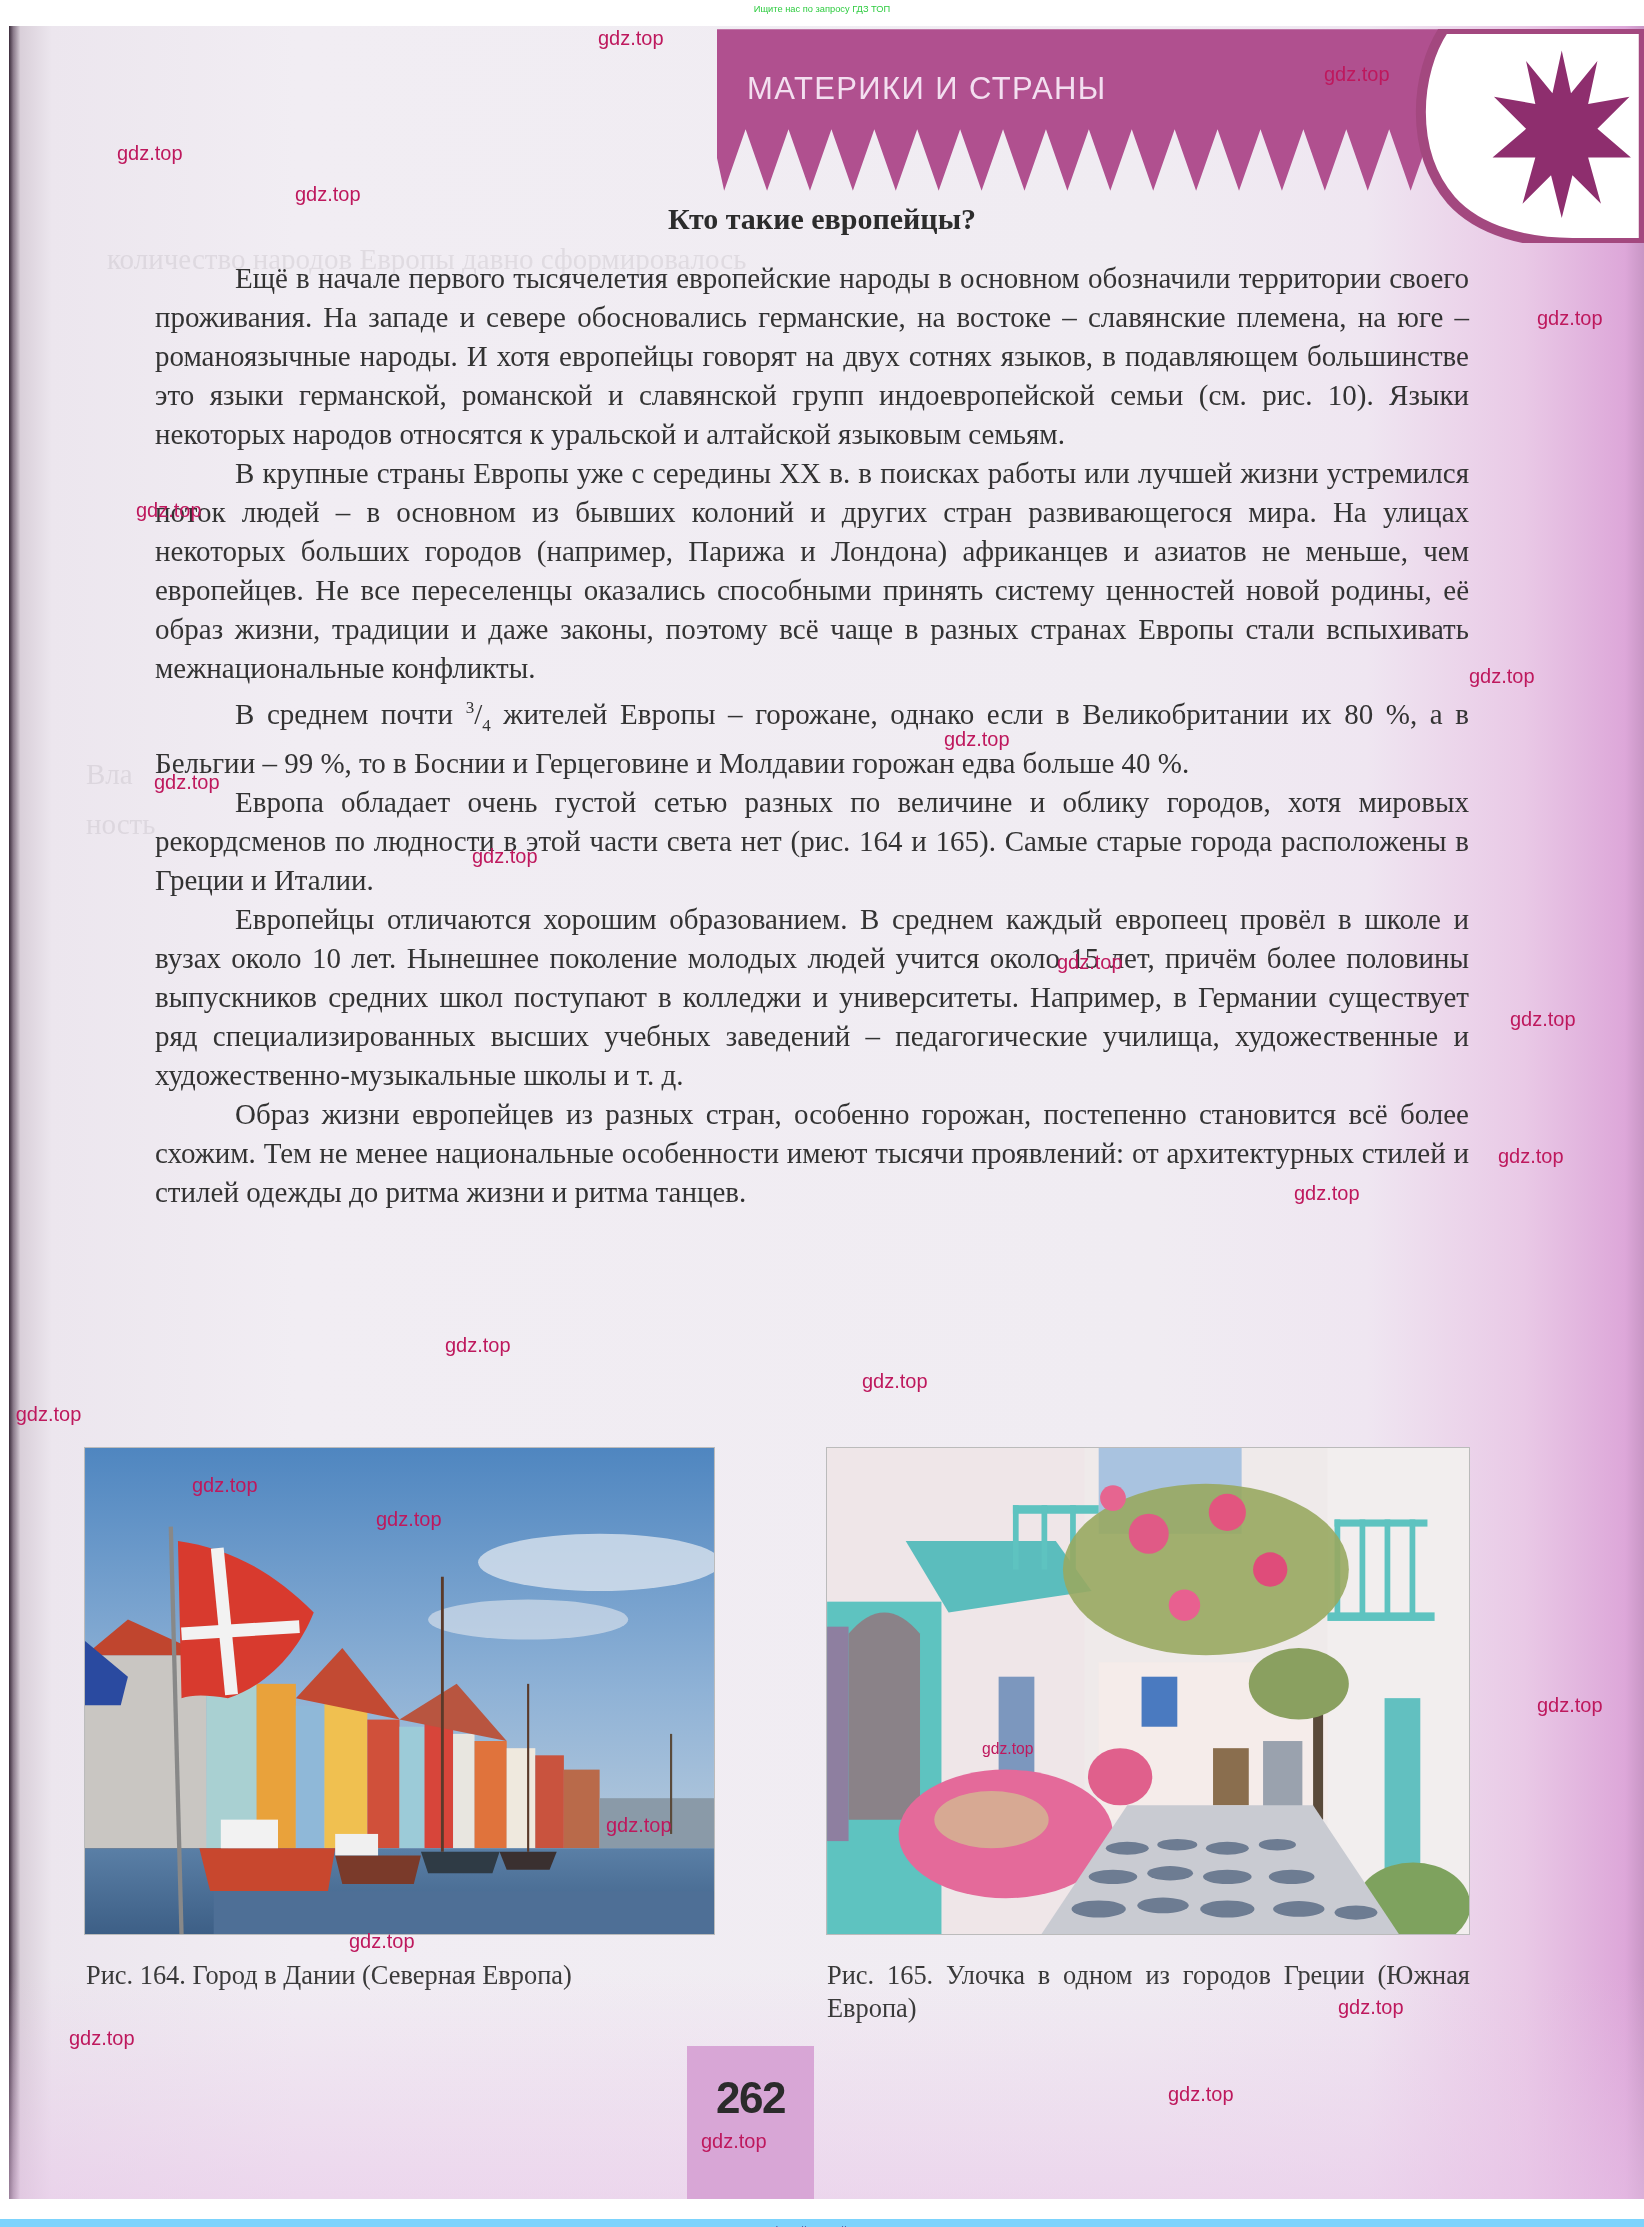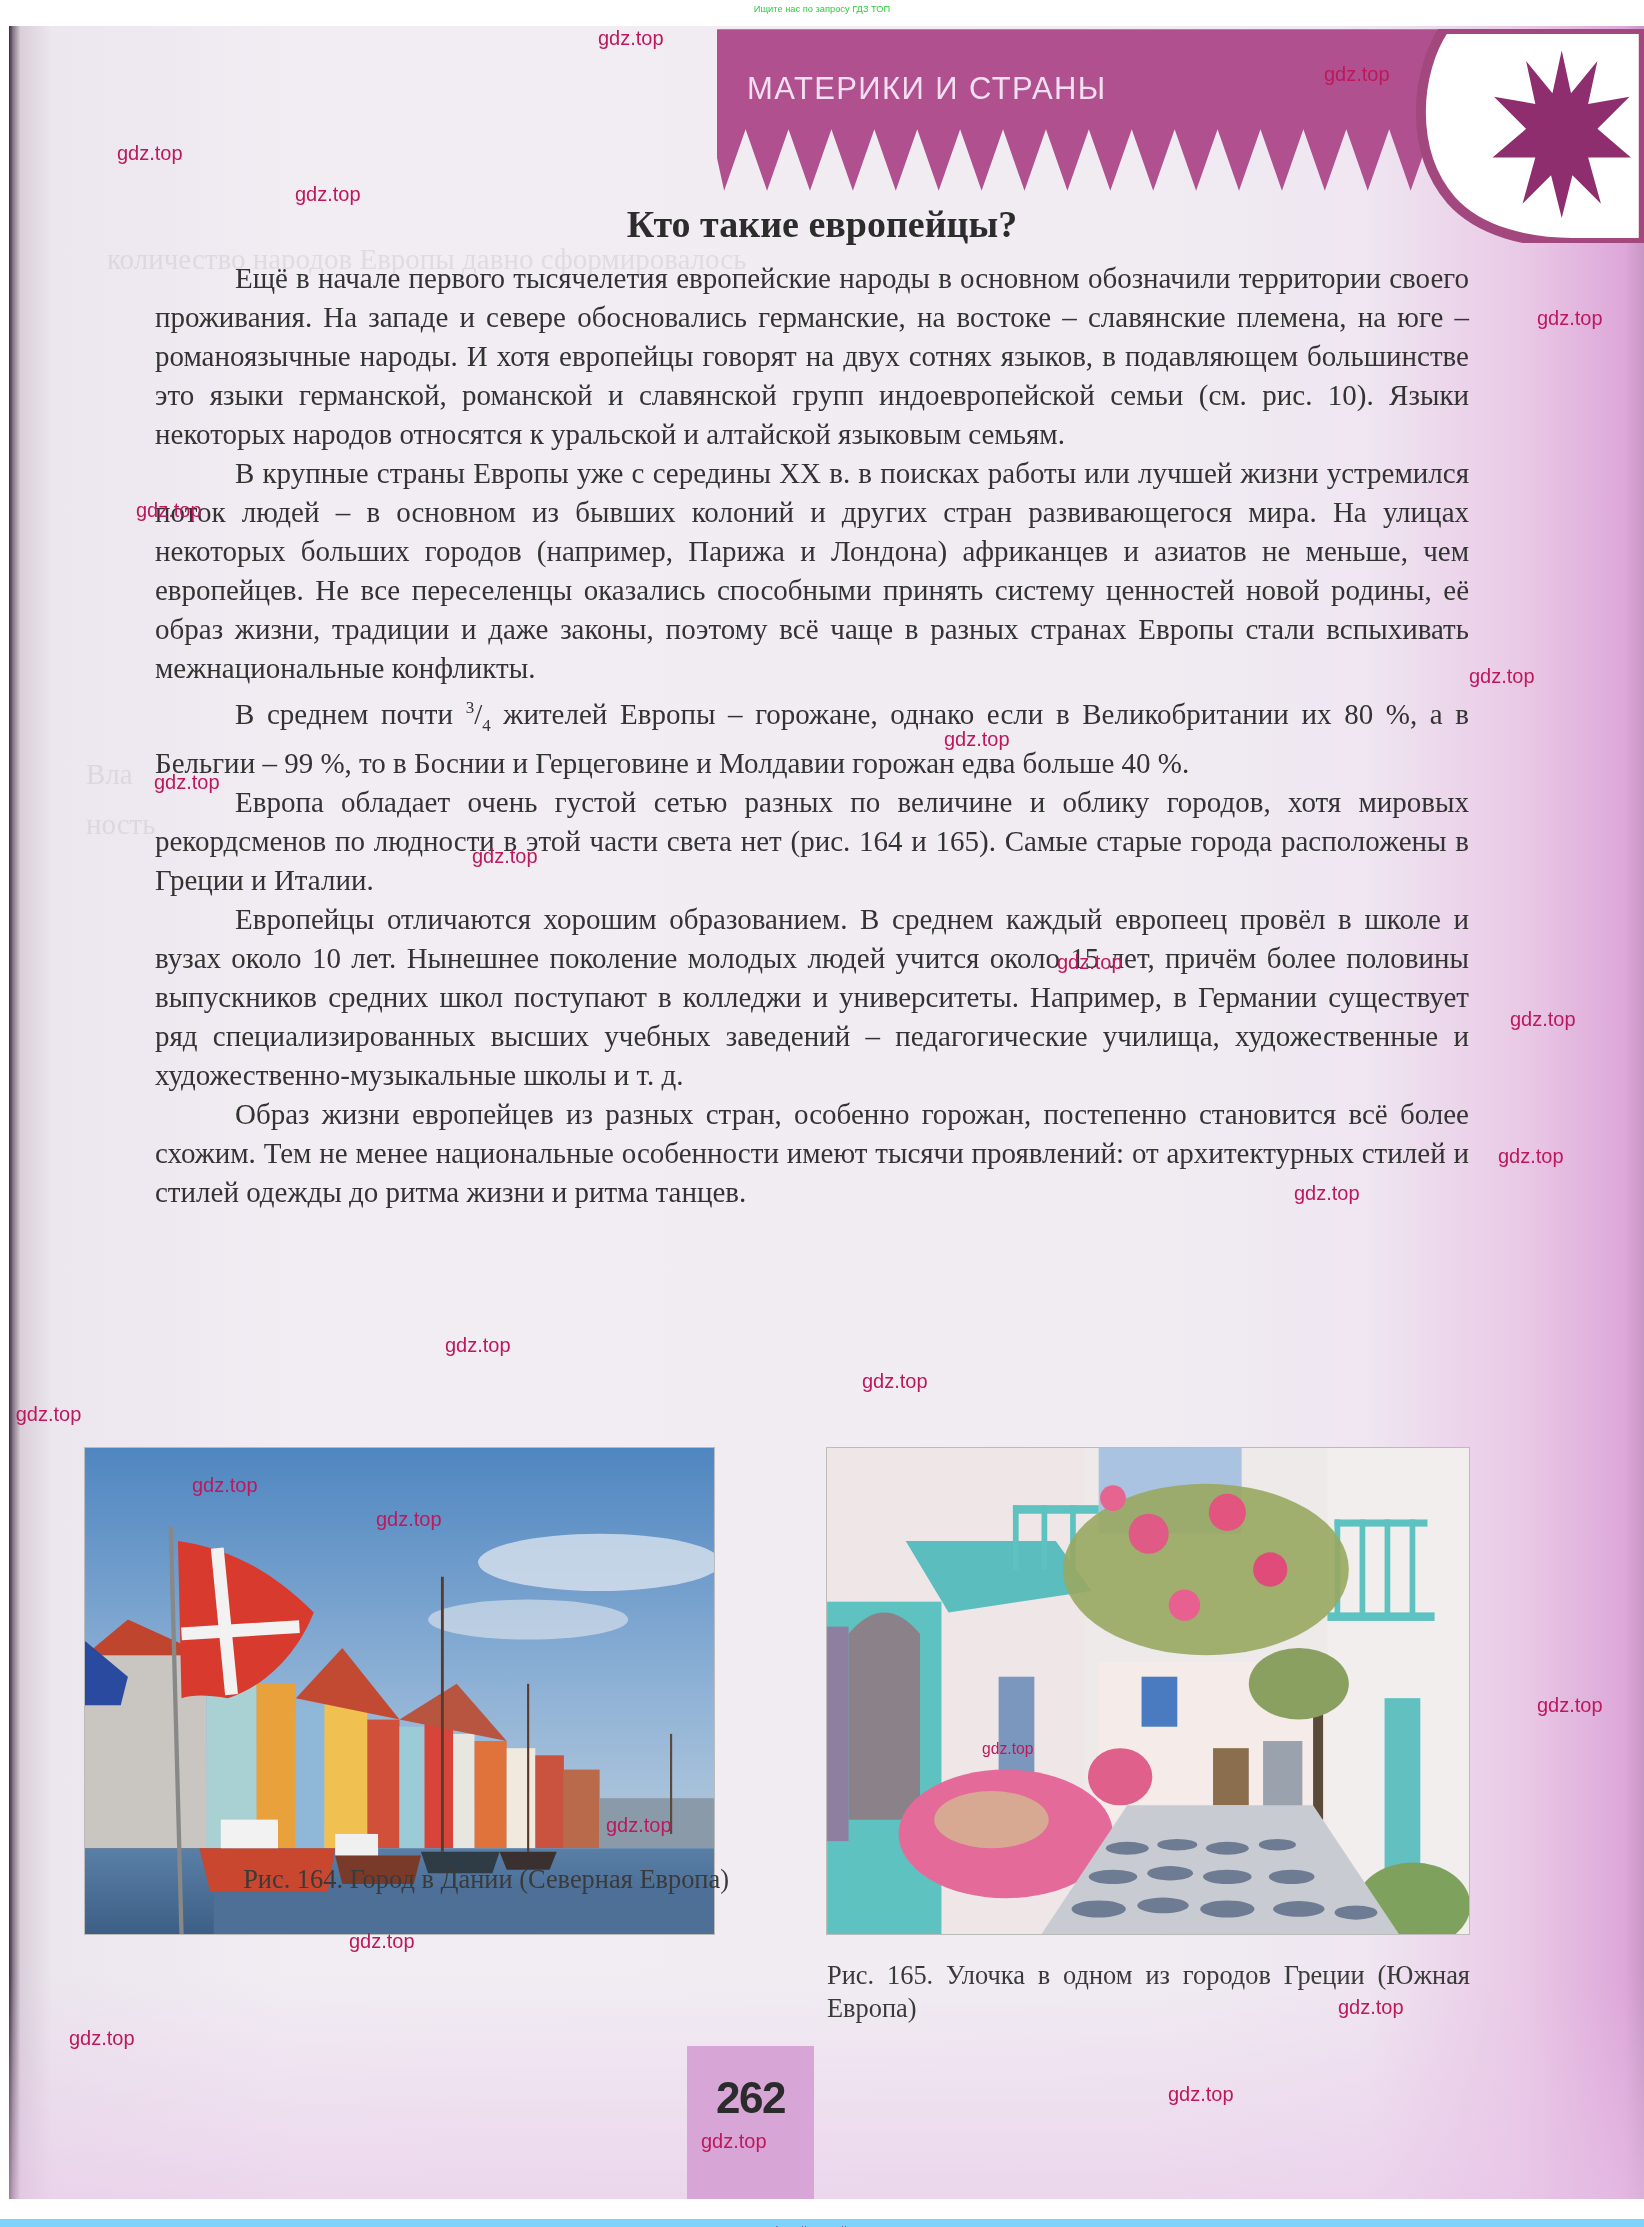--- a/index.html
+++ b/index.html
@@ -7,30 +7,30 @@
   .top-strip { position:absolute; left:0; top:0; width:1644px; height:26px; background:#ffffff;border-radius:11px; }
   .top-strip .promo { position:absolute; left:0; width:100%; top:4.3px; text-align:center; font-family:"Liberation Sans", sans-serif; font-size:9.3px; color:#2ecc40; }
   .page { position:absolute; left:8.6px; top:26px; width:1636px; height:2173px;
     background: linear-gradient(90deg, #3a2a3a 0px, #8a7a8a 4.3px, #d9cfd9 11.4px, #ece6ee 43px, #f1edf3 286px, #f0ecf2 1144px, #efe6f1 1358px, #e9c9e6 1515px, #dda7d9 1616px, #c795c4 1636px);
   }
   .page-bottom-tint { position:absolute; left:8.6px; top:1973px; width:1636px; height:226px; background: linear-gradient(180deg, rgba(230,200,232,0) 0%, rgba(232,196,232,0.55) 100%); }
   .header-banner { position:absolute; left:717px; top:29px; width:758px; height:162px; }
   .header-banner svg { position:absolute; left:0; top:0; }
   .section-label { position:absolute; left:747px; top:71px; font-family:"Liberation Sans", sans-serif; font-size:31px; letter-spacing:1.4px; color:#f3dff0; font-weight:normal; }
   .emblem { position:absolute; left:1401px; top:29px; width:243px; height:214px; }
-  .title { position:absolute; left:0; width:1644px; top:202px; text-align:center; font-size:38px; font-weight:bold; color:#2c2c2c; font-family:"Liberation Serif", serif; }
+  .title { position:absolute; left:0; width:1644px; top:202px; text-align:center; font-size:30px; font-weight:bold; color:#2c2c2c; font-family:"Liberation Serif", serif; }
   .body-text { position:absolute; left:155px; top:259px; width:1314px; font-size:29px; line-height:39px; color:#333333; text-align:justify; }
   .body-text p { margin:0; text-indent:80px; }
   .body-text .frac sup { font-size:17px; }
   .body-text .frac sub { font-size:17px; }
   .photo { position:absolute; overflow:hidden; border:0.7px solid #bbb; }
   .photo-denmark { left:84px; top:1447px; width:629px; height:486px; }
   .photo-greece { left:826px; top:1447px; width:642px; height:486px; }
   .caption { position:absolute; font-size:26.4px; color:#3a3a3a; line-height:33px; }
-  .caption-164 { left:86px; top:1863px; width:643px;text-align:right; }
+  .caption-164 { left:86px; top:1959px; width:643px; }
   .caption-165 { left:827px; top:1959px; width:643px; text-align:justify; }
   .page-number-box { position:absolute; left:687px; top:2046px; width:127px; height:153px; background:#d8a6d6; }
   .page-number { position:absolute; left:687px; top:2073px; width:127px; text-align:center; font-family:"Liberation Sans", sans-serif; font-weight:bold; font-size:44px; color:#2b2b2b; letter-spacing:-1.4px; }
   .footer-strip { position:absolute; left:0; top:2199px; width:1644px; height:29px; background:#7dd3fc;margin-top:20px; }
   .footer-strip .links { position:absolute; left:0; width:100%; top:5.7px; text-align:center; font-family:"Liberation Sans", sans-serif; font-size:9.3px; color:#4a2a78; }
   .wm { position:absolute; font-family:"Liberation Sans", sans-serif; font-size:20px; color:#be185d; white-space:nowrap; }
   .wm-small { font-size:15.7px; }
   .bleed { position:absolute; font-size:29px; color:rgba(120,110,120,0.14); white-space:nowrap; }
 </style>
 </head>

